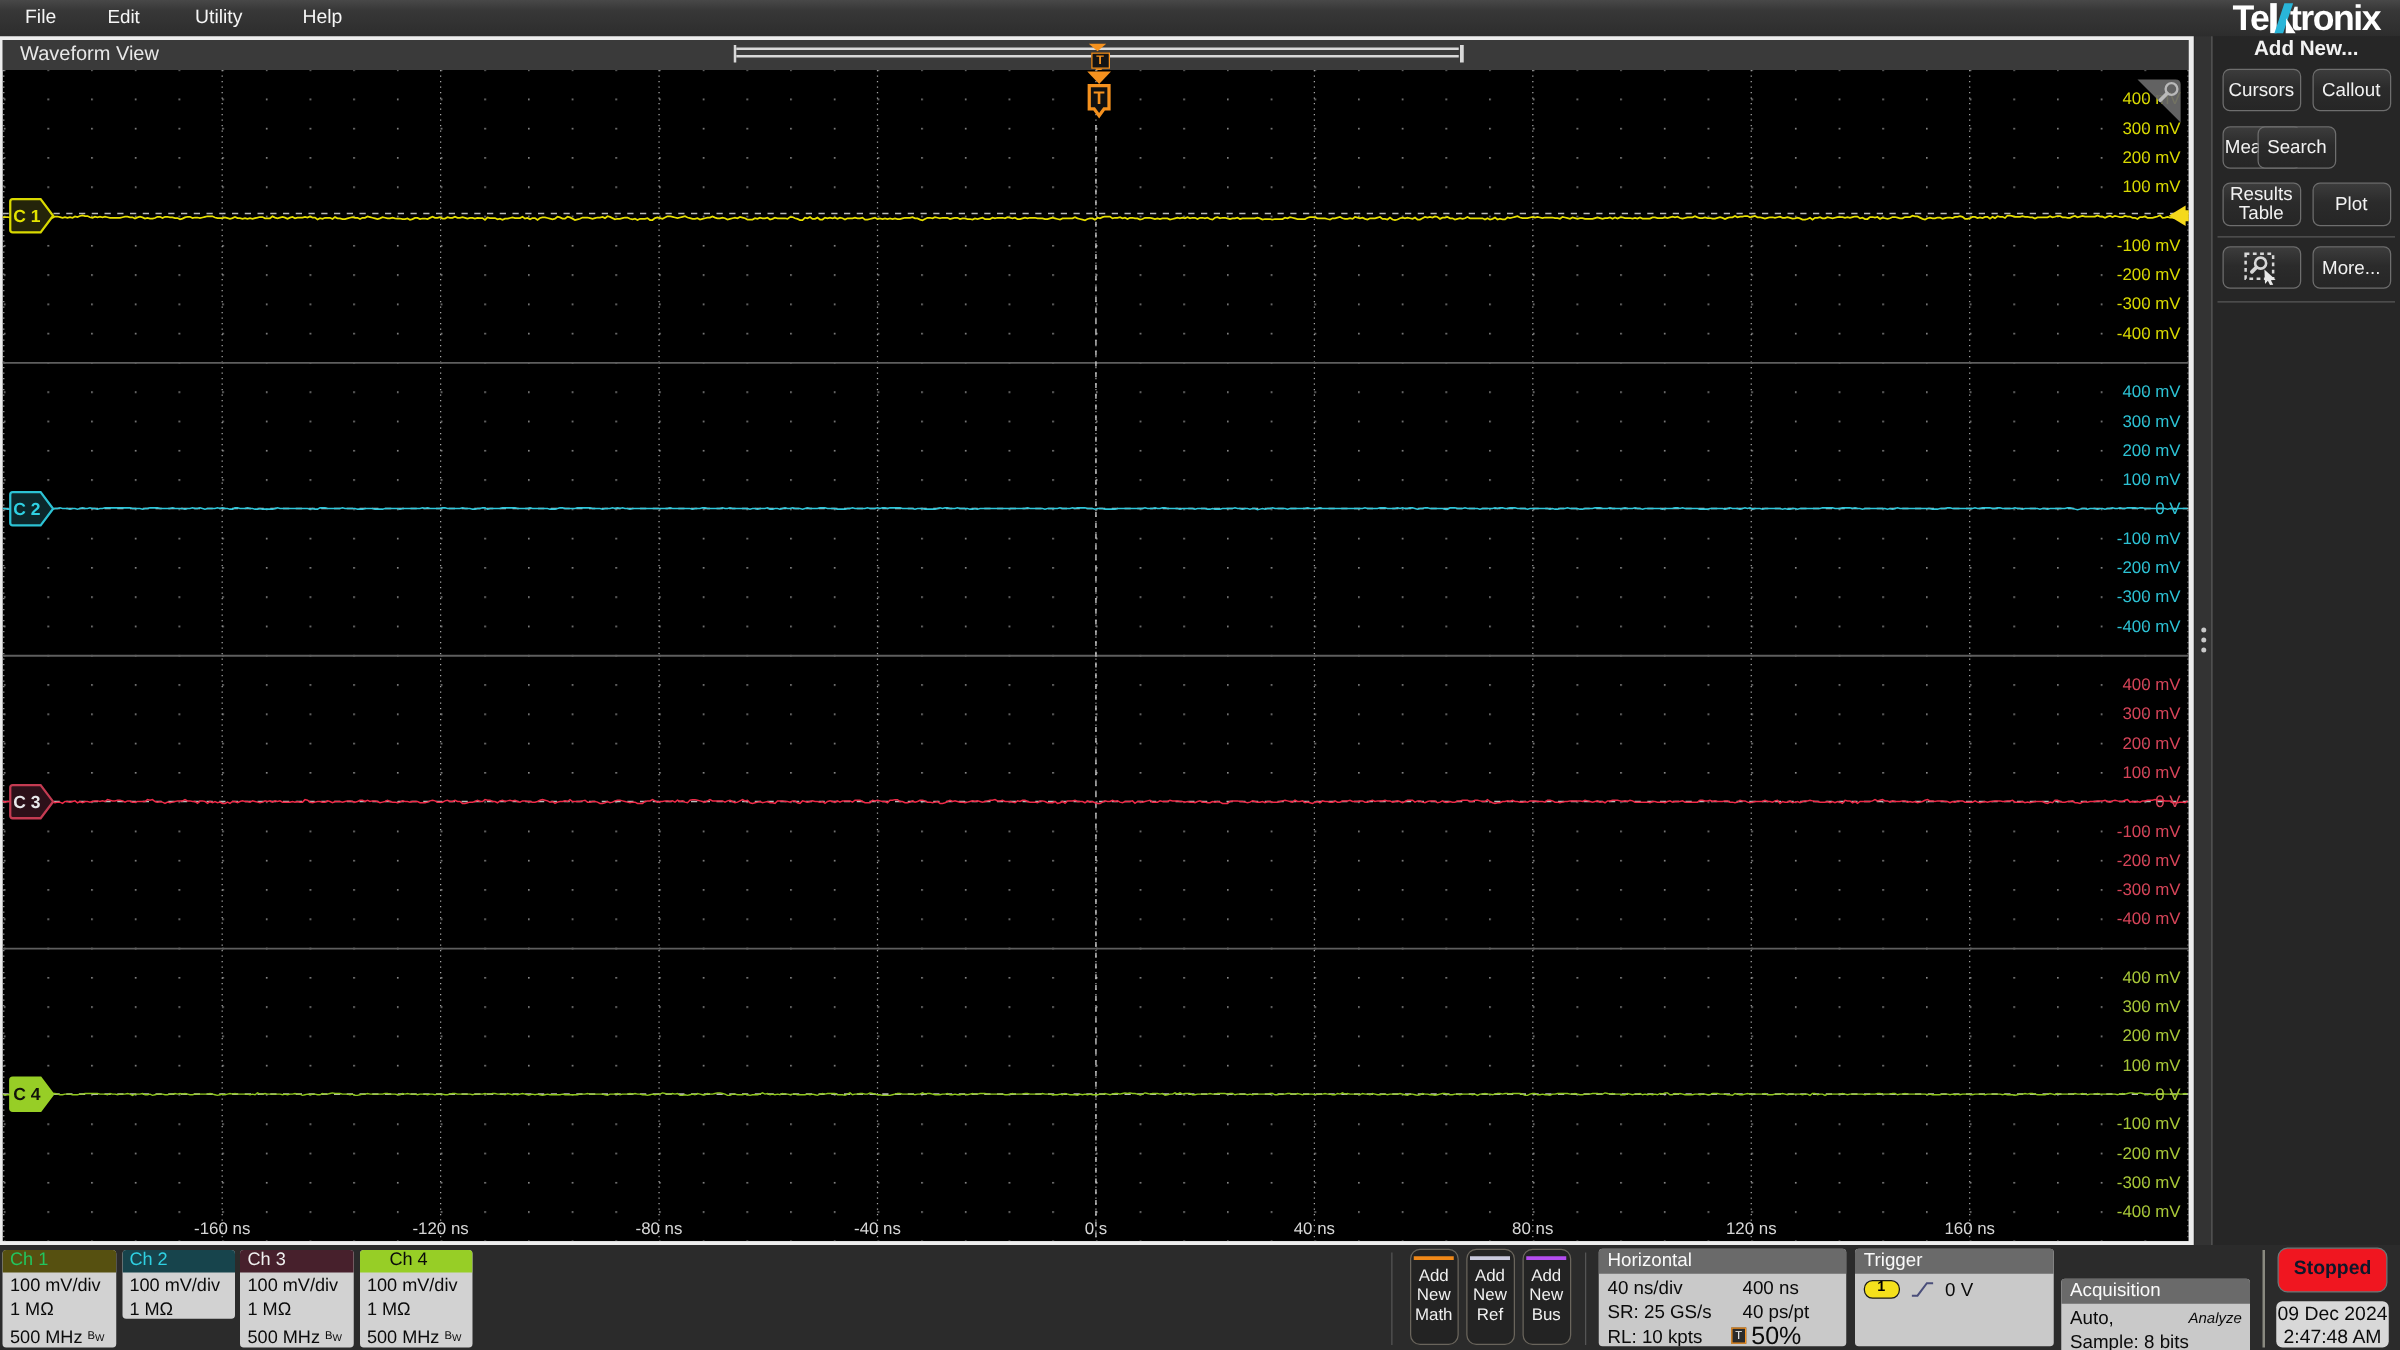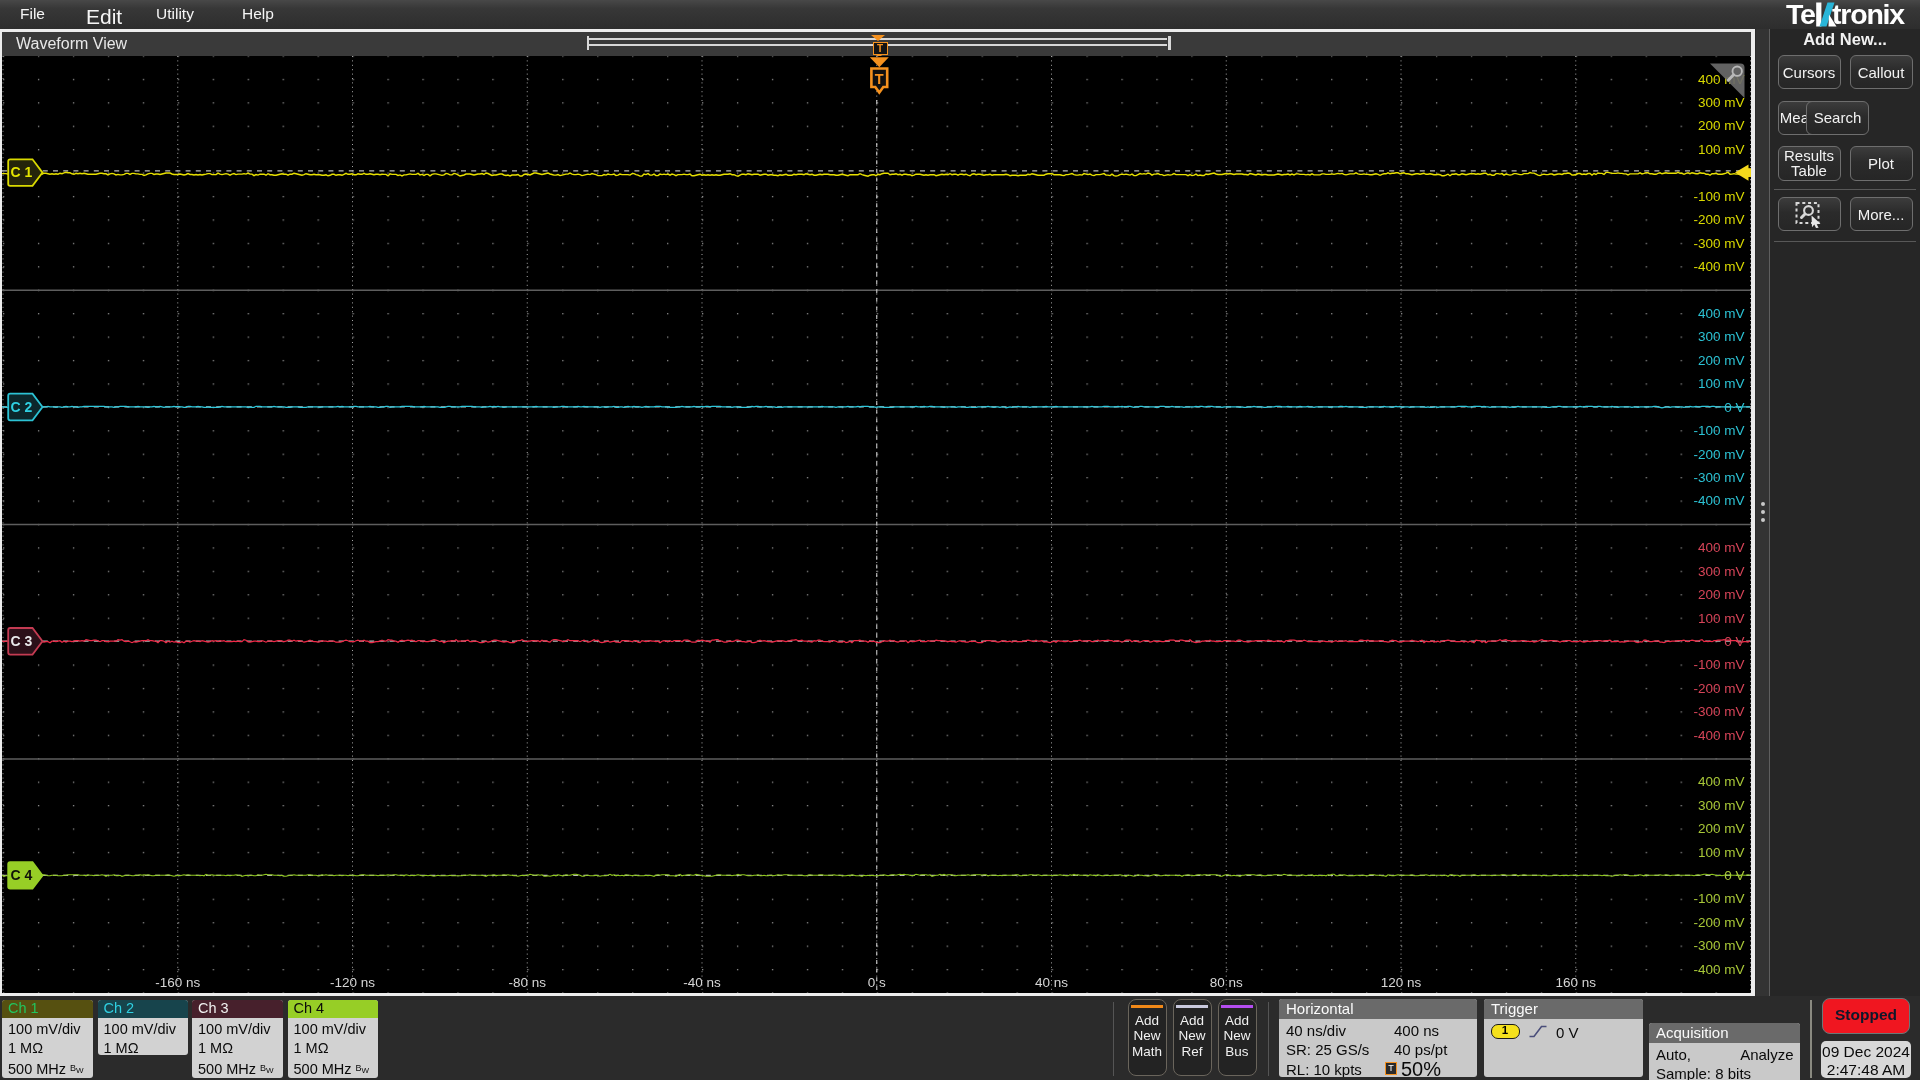--- a/index.html
+++ b/index.html
@@ -2,21 +2,21 @@
 <html><head>
 <meta charset="utf-8">
 <style>
 * { margin:0; padding:0; }
 body { width:1920px; height:1080px; background:#2b2b2b; font-family:"Liberation Sans",sans-serif; overflow:hidden; position:relative; }
 </style>
 </head>
 <body>
 <div style="position:absolute;left:0;top:0;width:1920px;height:29px;background:linear-gradient(#484848,#373737 30%,#2d2d2d);">
 <span style="position:absolute;left:20px;top:5px;font-size:15.5px;color:#f5f5f5;">File</span>
-<span style="position:absolute;left:86px;top:5px;font-size:21px;color:#f5f5f5;">Edit</span>
+<span style="position:absolute;left:86px;top:5px;font-size:15px;color:#f5f5f5;">Edit</span>
 <span style="position:absolute;left:156px;top:5px;font-size:15.5px;color:#f5f5f5;">Utility</span>
 <span style="position:absolute;left:242px;top:5px;font-size:15.5px;color:#f5f5f5;">Help</span>
 <svg width="130" height="29" viewBox="0 0 130 29" style="position:absolute;left:1786px;top:0px;">
 <text x="0" y="24" font-family="Liberation Sans, sans-serif" font-size="28.5" font-weight="bold" letter-spacing="-1.2" fill="#ffffff">Te</text>
 <rect x="30.2" y="2.5" width="5.2" height="24" fill="#ffffff"></rect>
 <polygon points="33.5,26.5 40.5,26.5 48.5,2.5 41.5,2.5" fill="#29b5d8"></polygon>
 <polygon points="43,14.5 50.5,26.5 42.5,26.5" fill="#ffffff"></polygon>
 <text x="46" y="24" font-family="Liberation Sans, sans-serif" font-size="28.5" font-weight="bold" letter-spacing="-1.2" fill="#ffffff">tronix</text>
 </svg>
 </div>
@@ -152,21 +152,21 @@
   </div>
 <div style="position:absolute;left:97.5px;top:1000px;width:90.5px;height:55px;border-radius:3px;overflow:hidden;background:#d2d2d2;">
     <div style="height:17.5px;background:#17444c;color:#2fd0e2;font-size:14.5px;padding-left:6px;line-height:17px;">Ch 2</div>
     <div style="color:#0a0a0a;font-size:14.5px;padding-left:6px;line-height:19.5px;padding-top:2px;">100 mV/div<br>1 MΩ<br>500 MHz <span style="font-size:9px;vertical-align:3px;">B</span><span style="font-size:8px;vertical-align:1px;">W</span></div>
   </div>
 <div style="position:absolute;left:192px;top:1000px;width:90.5px;height:78px;border-radius:3px;overflow:hidden;background:#d2d2d2;">
     <div style="height:17.5px;background:#47202c;color:#f0f0f0;font-size:14.5px;padding-left:6px;line-height:17px;">Ch 3</div>
     <div style="color:#0a0a0a;font-size:14.5px;padding-left:6px;line-height:19.5px;padding-top:2px;">100 mV/div<br>1 MΩ<br>500 MHz <span style="font-size:9px;vertical-align:3px;">B</span><span style="font-size:8px;vertical-align:1px;">W</span></div>
   </div>
 <div style="position:absolute;left:287.5px;top:1000px;width:90.5px;height:78px;border-radius:3px;overflow:hidden;background:#d2d2d2;">
-    <div style="height:17.5px;background:#97ce26;color:#0a0a0a;font-size:14.5px;padding-left:6px;line-height:17px;">Ch 4</div>
+    <div style="height:17.5px;background:#97ce26;color:#0a0a0a;font-size:14.5px;padding-left:24px;line-height:17px;">Ch 4</div>
     <div style="color:#0a0a0a;font-size:14.5px;padding-left:6px;line-height:19.5px;padding-top:2px;">100 mV/div<br>1 MΩ<br>500 MHz <span style="font-size:9px;vertical-align:3px;">B</span><span style="font-size:8px;vertical-align:1px;">W</span></div>
   </div>
 <div style="position:absolute;left:1127.5px;top:999px;width:39px;height:77px;background:#232323;border:1.5px solid #6a655c;border-radius:8px;box-sizing:border-box;">
     <div style="margin:4.5px 2.5px 0 2.5px;height:3px;background:#f08818;"></div>
     <div style="margin-top:5px;text-align:center;color:#f0f0f0;font-size:13.5px;line-height:15.5px;">Add<br>New<br>Math</div>
   </div>
 <div style="position:absolute;left:1172.5px;top:999px;width:39px;height:77px;background:#232323;border:1.5px solid #6a655c;border-radius:8px;box-sizing:border-box;">
     <div style="margin:4.5px 2.5px 0 2.5px;height:3px;background:#c8c8dc;"></div>
     <div style="margin-top:5px;text-align:center;color:#f0f0f0;font-size:13.5px;line-height:15.5px;">Add<br>New<br>Ref</div>
   </div>
@@ -185,19 +185,19 @@
 <div style="height:19.5px;background:#6a6a6a;color:#fafafa;font-size:15px;padding-left:7px;line-height:19px;">Trigger</div>
 <div style="position:absolute;left:6.5px;top:25px;width:29px;height:14.5px;background:#f5e11c;border:1.5px solid #1a1a1a;border-radius:7px;box-sizing:border-box;color:#000;font-size:11.5px;font-weight:bold;text-align:center;line-height:11px;">1</div>
 <svg width="20" height="15" viewBox="0 0 20 15" style="position:absolute;left:44px;top:25px;">
       <path d="M1.5 12.5 H6 L13.5 2.5 H18.5" fill="none" stroke="#4a4e7a" stroke-width="1.6"></path>
     </svg>
 <div style="position:absolute;left:72px;top:23.5px;color:#0a0a0a;font-size:15px;line-height:19.3px;">0 V</div>
 </div>
 <div style="position:absolute;left:1649px;top:999px;width:150.5px;height:78px;background:#c9c9c9;border-radius:3px;overflow:hidden;margin-top:24px;">
 <div style="height:19.5px;background:#6a6a6a;color:#fafafa;font-size:15px;padding-left:7px;line-height:19px;">Acquisition</div>
 <div style="position:absolute;left:7px;top:22px;color:#0a0a0a;font-size:15px;line-height:19.3px;">Auto,<br>Sample: 8 bits<br>Single: 1 /1</div>
-<div style="position:absolute;right:6px;top:22px;color:#0a0a0a;font-size:15px;line-height:19.3px;">Analyze</div>
+<div style="position:absolute;right:6px;top:22px;color:#0a0a0a;font-size:12px;line-height:19.3px;font-style:italic;">Analyze</div>
 </div>
 <div style="position:absolute;left:1822px;top:998px;width:88px;height:35.5px;background:#f01620;border:1.5px solid #6a7878;border-radius:8px;box-sizing:border-box;color:#0f172a;font-size:15.5px;font-weight:bold;text-align:center;line-height:32px;">Stopped</div>
 <div style="position:absolute;left:1821px;top:1041px;width:90px;height:37px;background:#d8d8d8;border-radius:5px;color:#0a0a0a;font-size:15.5px;text-align:center;line-height:18.2px;padding-top:1.5px;box-sizing:border-box;">09 Dec 2024<br>2:47:48 AM</div>
 <div style="position:absolute;left:1113px;top:1002px;width:1px;height:74px;background:#555;"></div>
 <div style="position:absolute;left:1267.5px;top:1002px;width:1px;height:74px;background:#555;"></div>
 <div style="position:absolute;left:1810px;top:1000px;width:1.5px;height:78px;background:#8a8a80;"></div>
 
 </body></html>

